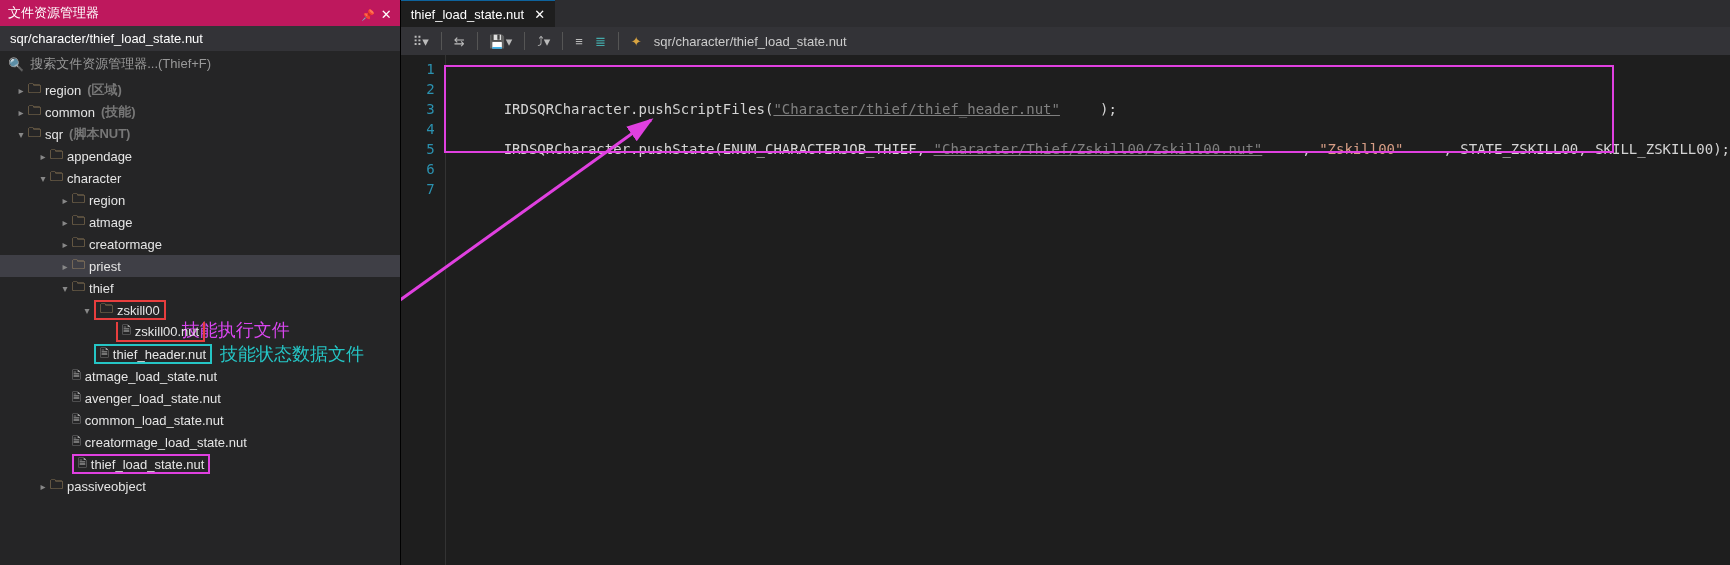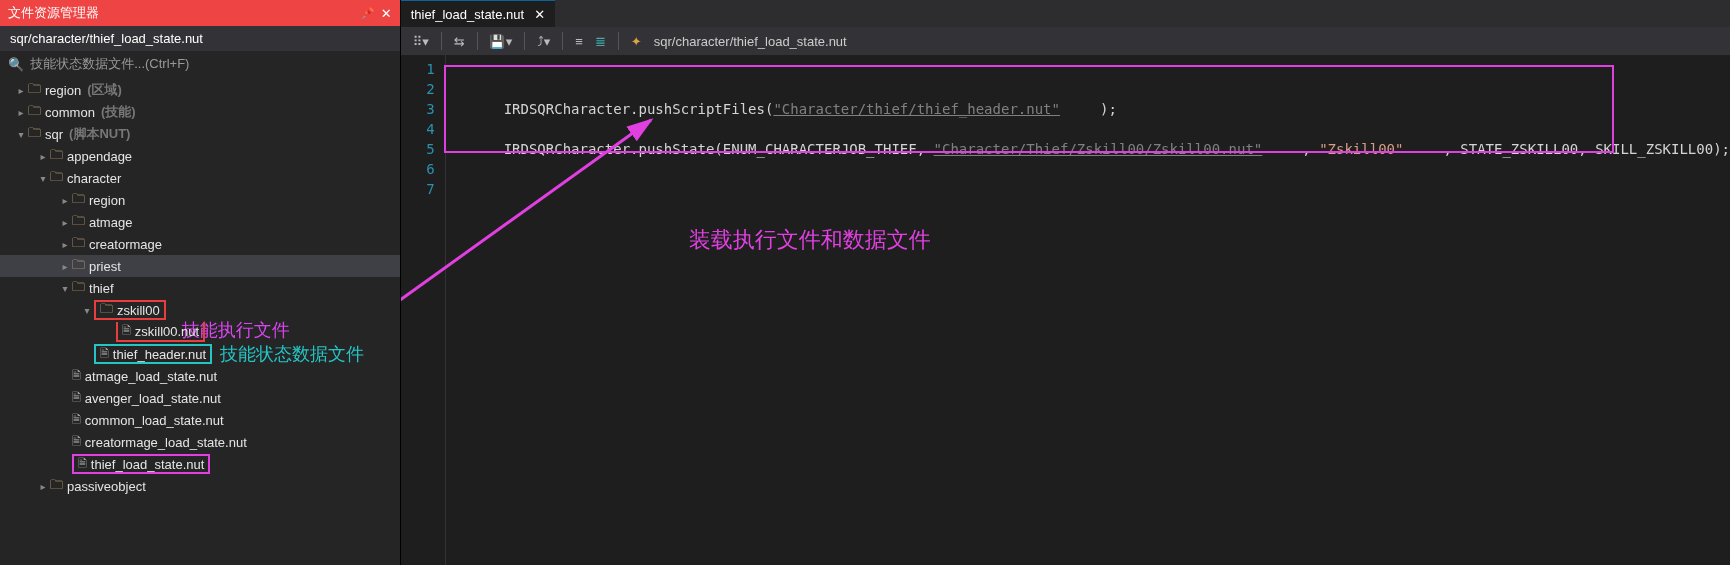--- a/index.html
+++ b/index.html
@@ -1,19 +1,19 @@
 <!DOCTYPE html>
 <html><head>
 <meta charset="utf-8">
 <style>
 * { margin:0; padding:0; box-sizing:border-box; }
 html,body { width:1730px; height:565px; font-family:"Microsoft YaHei","Segoe UI",sans-serif; font-size:13px; background:#1e1e1e; color:#ccc; overflow:hidden; }
 .app { display:flex; width:100%; height:100%; }
 .sidebar { width:492px; background:#252526; display:flex; flex-direction:column; border-right:1px solid #000; }
-.panel-title { background:#ef4444; color:#fff; padding:4px 8px; display:flex; align-items:center; font-size:13px; }
+.panel-title { background:#be185d; color:#fff; padding:4px 8px; display:flex; align-items:flex-end; font-size:13px; }
 .panel-title .spacer { flex:1; }
 .pin { font-size:11px; margin-right:6px; }
 .xicon { font-size:13px; cursor:pointer; }
 .path { background:#333337; color:#fff; padding:5px 10px; }
 .search { display:flex; align-items:center; padding:4px 8px; background:#252526; color:#999; }
 .search .mag { margin-right:6px; }
 .tree { flex:1; overflow:auto; padding-top:2px; }
 .row { display:flex; align-items:center; height:22px; cursor:pointer; white-space:nowrap; }
 .row.sel { background:#3f3f46; }
 .tw { width:14px; display:inline-block; text-align:center; color:#888; font-size:10px; }
@@ -52,21 +52,21 @@
   <div class="sidebar">
     <div class="panel-title">
       <span>文件资源管理器</span>
       <span class="spacer"></span>
       <span class="pin">📌</span>
       <span class="xicon">✕</span>
     </div>
     <div class="path">sqr/character/thief_load_state.nut</div>
     <div class="search">
       <span class="mag">🔍</span>
-      <span>技能状态数据文件...(Ctrl+F)</span>
+      <span>搜索文件资源管理器...(Thief+F)</span>
     </div>
     <div class="tree" id="tree">
         <div class="row" style="padding-left: 14px;">
           <span class="tw">▸</span>
           <span class="fld">🗀</span>
           <span class="lbl">region</span>
           <span class="sub">(区域)</span>
         </div>
         <div class="row" style="padding-left: 14px;">
           <span class="tw">▸</span>
@@ -209,21 +209,20 @@
         <div class="line"></div>
         <div class="line"></div>
         <div class="line"><span class="s-pl">IRDSQRCharacter.pushScriptFiles(</span><span class="s-str">"Character/thief/thief_header.nut"</span><span class="s-pl">);</span></div>
         <div class="line"></div>
         <div class="line"><span class="s-pl">IRDSQRCharacter.pushState(ENUM_CHARACTERJOB_THIEF, </span><span class="s-str">"Character/Thief/Zskill00/Zskill00.nut"</span><span class="s-pl">, </span><span class="s-str2">"Zskill00"</span><span class="s-pl">, STATE_ZSKILL00, SKILL_ZSKILL00);</span></div>
         <div class="line"></div>
         <div class="line"></div>
         <div class="mg-box" style="left:-2px; top:10px; width:1170px; height:88px;"></div>
       </div>
     </div>
-    <div class="ann-mg" style="left:288px; top:225px;">装载执行文件和数据文件</div>
     <svg class="arrow" style="left:0; top:0;" width="700" height="500">
       <defs>
           <marker id="ah" markerWidth="10" markerHeight="10" refX="8" refY="3" orient="auto">
             <path d="M0,0 L0,6 L9,3 z" fill="#e040e0"></path>
           </marker>
         </defs>
       <line x1="-210" y1="450" x2="250" y2="120" stroke="#e040e0" stroke-width="3" marker-end="url(#ah)"></line>
     </svg>
   </div>
 </div>

